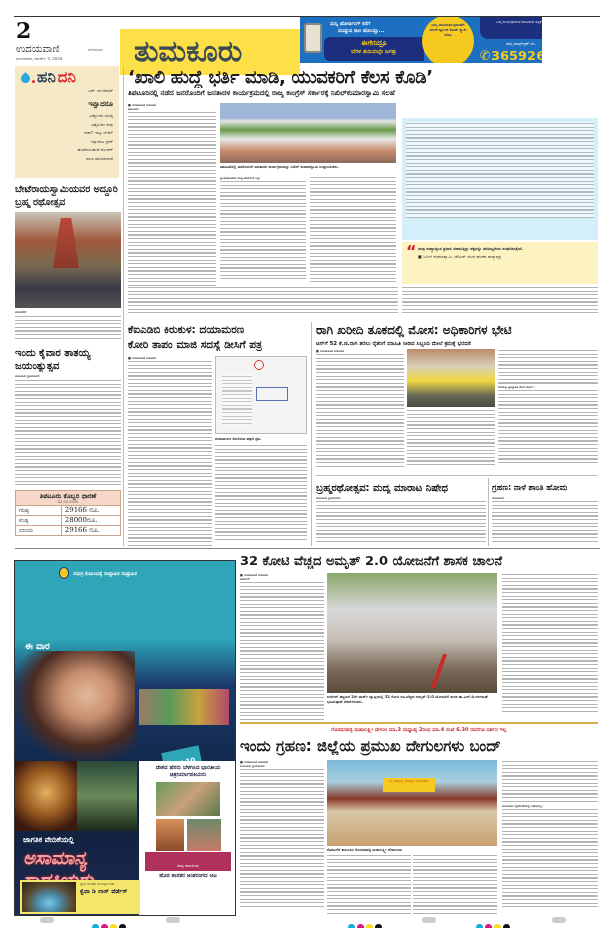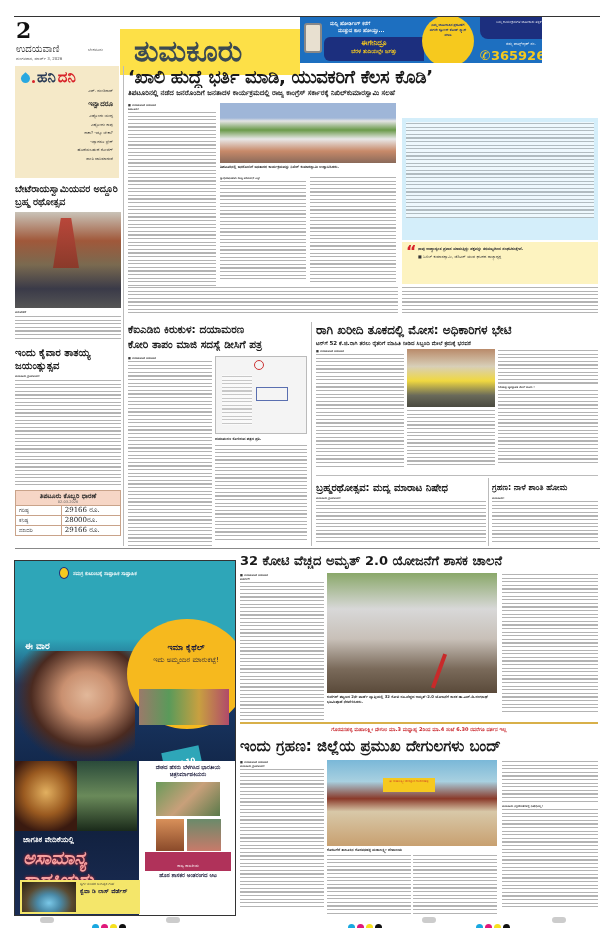--- a/index.html
+++ b/index.html
@@ -179,24 +179,20 @@
 <div class="abs txt" style="left:492px;top:496px;width:106px">
   <b style="color:#333">ತುಮಕೂರು:</b>
   <div class="lines" style="height:44px"></div>
 </div>
 
 <div class="abs" style="left:14px;top:560px;width:222px;height:356px;background:linear-gradient(180deg,#2ea6b8 0%,#2ea6b8 22%,#1a3a6a 35%,#0f1e3a 70%,#1b2d55 100%);overflow:hidden;border:1px solid #333">
   <div class="abs" style="left:44px;top:6px;width:10px;height:12px;background:#f6c91e;border-radius:50%;border:1px solid #1c2f7e"></div>
   <div class="abs" style="left:58px;top:9px;font-size:5px;color:#fff;font-weight:bold;white-space:nowrap">ಸಮಗ್ರ ಕುಟುಂಬಕ್ಕೆ ಸಾಪ್ತಾಹಿಕ ಸಾಪ್ತಾಹಿಕ</div>
   <div class="abs" style="left:10px;top:80px;font-size:9px;color:#fff;font-weight:bold">ಈ ವಾರ</div>
   <div class="abs" style="left:0;top:90px;width:120px;height:110px;background:radial-gradient(ellipse at 60% 40%,#e2b89a 0%,#c99070 25%,#4a2a20 55%,transparent 75%)"></div>
-  <div class="abs" style="left:112px;top:58px;width:120px;height:110px;background:#f6b91e;border-radius:50%;padding:24px 14px 0 12px;text-align:center">
-    <div style="font-size:8px;font-weight:bold;color:#1a1a3a">ಇಮಾ ಕೈಥೆಲ್</div>
-    <div style="font-size:7px;color:#1a1a3a;line-height:10px;margin-top:2px">ಇದು ಅಮ್ಮಂದಿರ ಮಾರುಕಟ್ಟೆ!</div>
-  </div>
   <div class="abs" style="left:124px;top:128px;width:90px;height:36px;background:linear-gradient(90deg,#9a7a6a,#5a9a5a,#c8a040,#b04a6a)"></div>
   <div class="abs" style="left:0;top:200px;width:62px;height:70px;background:radial-gradient(circle at 50% 45%,#e2b060 0%,#9a5a20 45%,#3a1a10 80%)"></div>
   <div class="abs" style="left:62px;top:200px;width:60px;height:70px;background:linear-gradient(180deg,#2a4a3a,#6a8a5a 50%,#1a2a1a)"></div>
   <div class="abs" style="left:148px;top:188px;padding:1px 6px;background:#2ea6b8;transform:rotate(-12deg)">
     <span style="font-size:7px;color:#fff;font-weight:bold">ಟಾಪ್ 10</span>
   </div>
   <div class="abs" style="left:124px;top:200px;width:98px;height:156px;background:#fff">
     <div style="font-size:5.5px;line-height:7px;font-weight:bold;color:#1a1a3a;text-align:center;padding:3px 8px 0">ದೇಶದ ಹೆಸರು ಬೆಳಗಿಸಿದ ಭಾರತೀಯ ಚಿತ್ರನಿರ್ಮಾಪಕಿಯರು</div>
     <div style="margin:4px auto 0;width:64px;height:34px;background:linear-gradient(135deg,#6a9a5a,#c8a07a,#5a7a4a)"></div>
     <div style="display:flex;gap:3px;justify-content:center;margin-top:3px">

